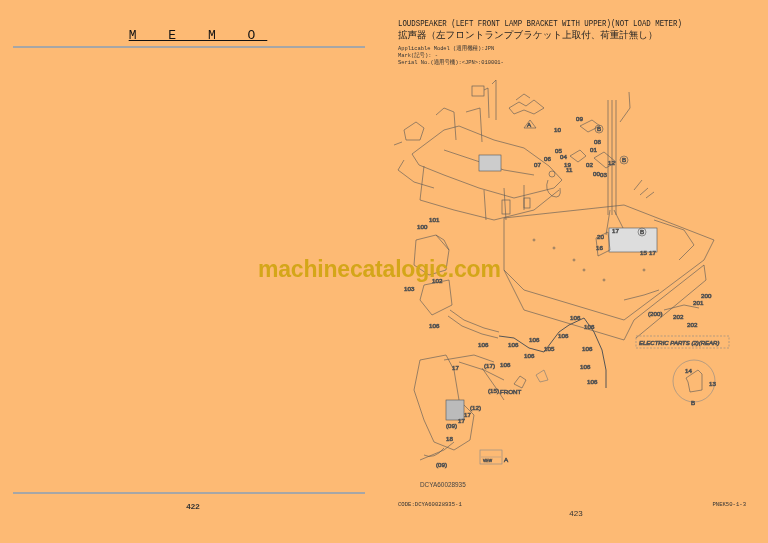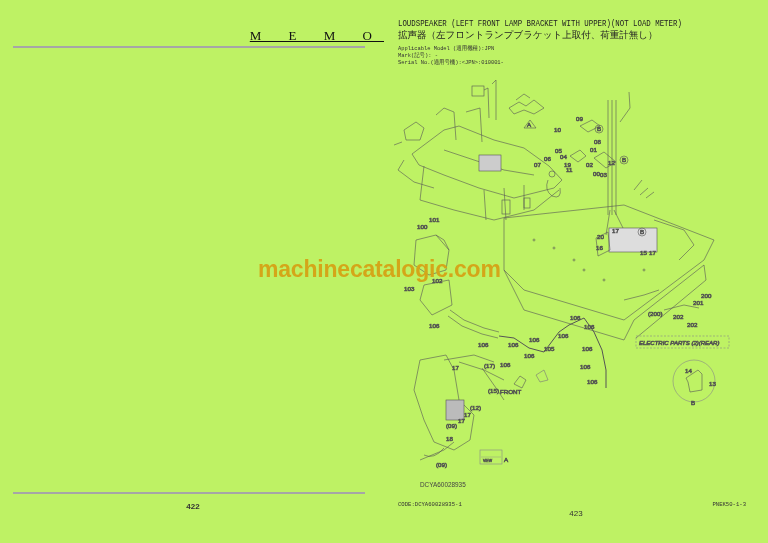--- a/index.html
+++ b/index.html
@@ -1,25 +1,25 @@
 <!DOCTYPE html>
 <html><head>
   <meta charset="utf-8">
   <style>
     * { box-sizing: border-box; margin: 0; padding: 0; }
     html, body { width: 768px; height: 543px; background: #ffffff; overflow: hidden; }
     body { position: relative; font-family: "DejaVu Sans", sans-serif; color: #222; }
 
-    .page { position: absolute; top: 0; height: 543px; background: #bef264; }
+    .page { position: absolute; top: 0; height: 543px; background: #fdba74; }
     .page-left { left: 0; width: 384px; }
     .page-right { left: 384px; width: 384px; }
 
     .memo-title {
-      position: absolute; left: 0; width: 384px; top: 28px; text-align: right;
-      font-family: Liberation Serif, serif; font-size: 13px; letter-spacing: 12px;
+      position: absolute; left: 0; width: 384px; top: 28px; text-align: center;
+      font-family: Liberation Mono, monospace; font-size: 13px; letter-spacing: 12px;
       text-decoration: underline; color: #111; padding-left: 12px;
     }
     .rule { position: absolute; left: 13px; width: 352px; height: 2px; background: #a6a6a6; }
     .rule-top { top: 46px; }
     .rule-bottom { top: 492px; }
     .page-num-left { position: absolute; top: 502px; left: 0; width: 384px; text-align: center;
       font-family: "Liberation Sans", sans-serif; font-size: 8px; font-weight: bold; color: #333; padding-left: 2px; }
 
     .title-en { position: absolute; left: 14px; top: 19px; font-family: "Liberation Mono", monospace;
       font-size: 8.6px; color: #222; transform: scaleX(0.86); transform-origin: left; white-space: nowrap; }

